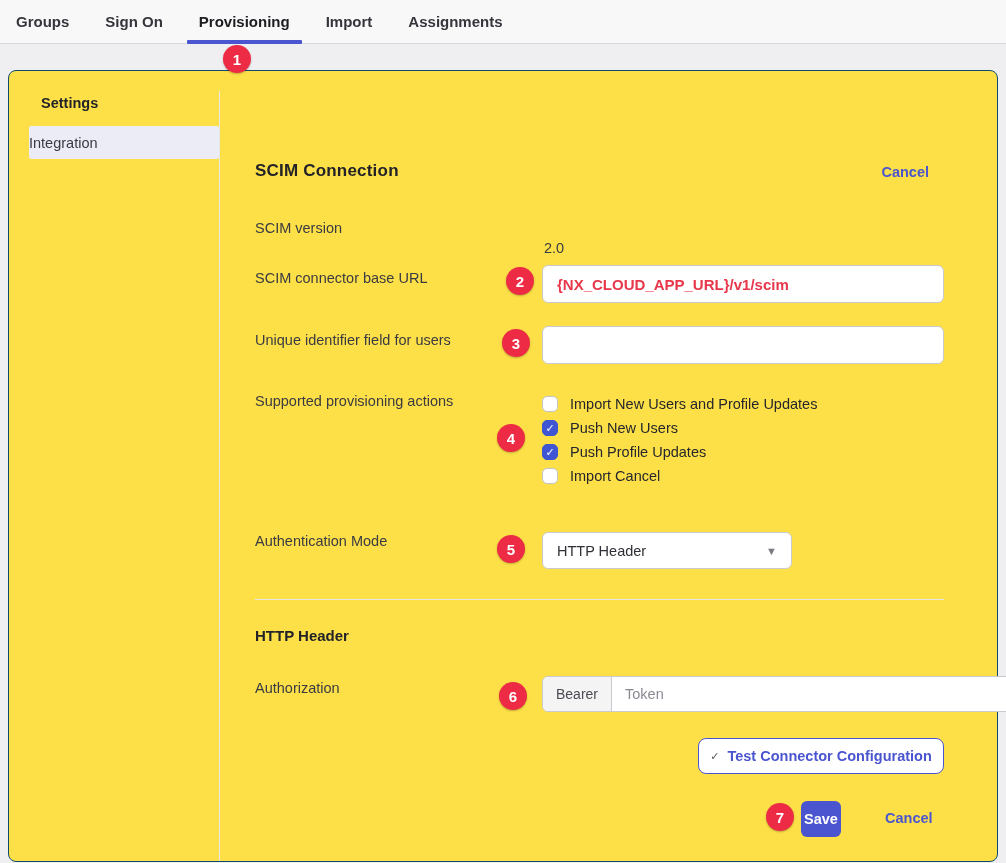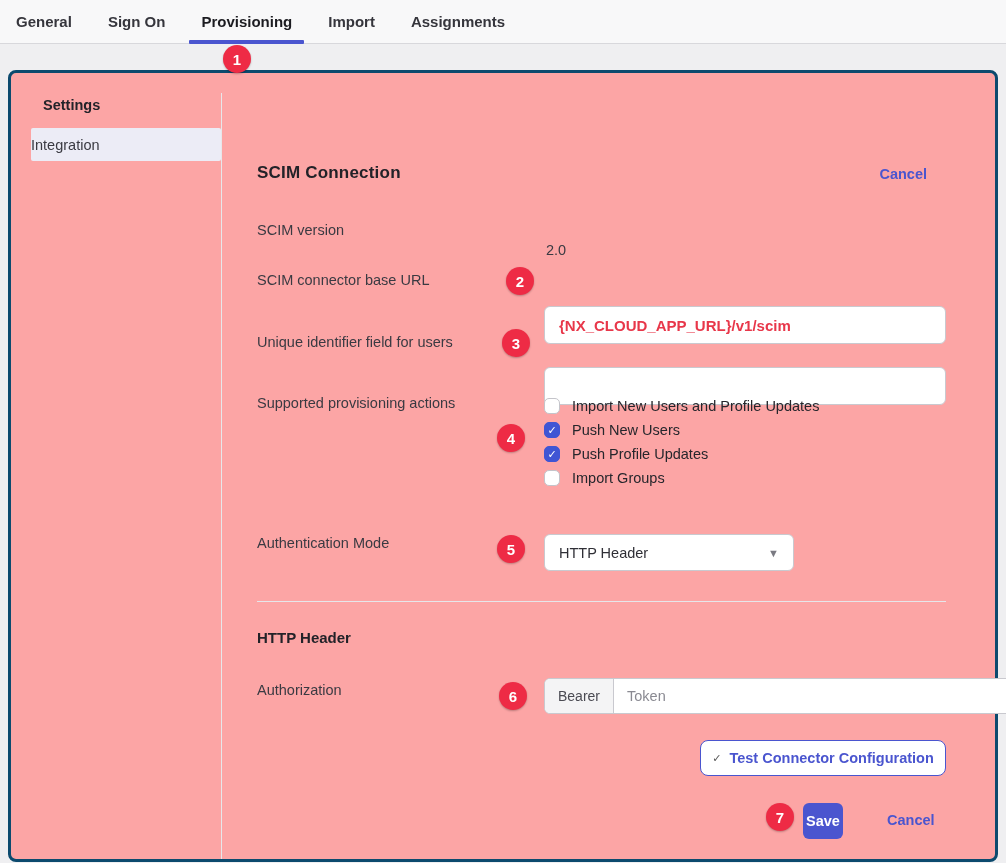--- a/index.html
+++ b/index.html
@@ -29,22 +29,22 @@
   .tab.active { color: #1c1c21; font-weight: 700; }
   .tab.active::after {
     content: "";
     position: absolute; left: -12px; right: -12px; bottom: -1px;
     height: 4px; background: #4a55cf; border-radius: 1px;
   }
 
   
   .card {
     position: absolute; left: 8px; top: 70px; width: 990px; height: 792px;
-    background: #fca5a5;
-    border: 3px solid #0c4a6e;
+    background: #fde047;
+    border: 1px solid #0c4a6e;
     border-radius: 8px;
   }
   .v-divider {
     position: absolute; left: 210px; top: 20px; bottom: 0;
     width: 1px; background: #e7e7ea;
   }
 
   
   .side-heading {
     position: absolute; left: 32px; top: 24px;
@@ -72,21 +72,21 @@
   .lbl-actions       { top: 322px; }
   .lbl-authmode      { top: 462px; text-align: center; }
   .lbl-authorization { top: 609px; }
 
   .static-value { position: absolute; left: 535px; top: 149px; font-size: 14.5px; color: #3a3a42; margin-top: 20px; }
 
   .text-input {
     position: absolute; left: 533px; width: 402px; height: 38px;
     border: 1px solid #c9c9cf; border-radius: 6px; background: #fff;
     padding: 12px 14px; font-size: 15px; outline: none;
-    font-family: "Liberation Sans", sans-serif; color: #2b2b31; margin-top: 39px;
+    font-family: "Liberation Sans", sans-serif; color: #2b2b31;
   }
   .input-baseurl { top: 194px; color: #e8374a; font-weight: 700; }
   .input-uniqueid { top: 255px; }
 
   .checkbox-list { position: absolute; left: 533px; top: 321px; }
   .checkbox-row { display: flex; align-items: center; height: 24px; cursor: pointer; }
   .checkbox {
     width: 16px; height: 16px; border-radius: 5px;
     border: 1.5px solid #c4c4ca; background: #fff;
     display: flex; align-items: center; justify-content: center;
@@ -158,21 +158,21 @@
   .b3 { left: 502px; top: 329px; }
   .b4 { left: 497px; top: 424px; }
   .b5 { left: 497px; top: 535px; }
   .b6 { left: 499px; top: 682px; }
   .b7 { left: 766px; top: 803px; }
 </style>
 </head>
 <body>
 
 <div class="tabbar">
-  <div class="tab">General</div>
+  <div class="tab">Groups</div>
   <div class="tab">Sign On</div>
   <div class="tab active">Provisioning</div>
   <div class="tab">Import</div>
   <div class="tab">Assignments</div>
 </div>
 
 <div class="card">
   <div class="v-divider"></div>
 
   <div class="side-heading">Settings</div>
@@ -205,21 +205,21 @@
       <span class="checkbox-label">Push New Users</span>
     </div>
     <div class="checkbox-row">
       <span class="checkbox checked">
           <span class="check-icon">✓</span>
         </span>
       <span class="checkbox-label">Push Profile Updates</span>
     </div>
     <div class="checkbox-row">
       <span class="checkbox"></span>
-      <span class="checkbox-label">Import Groups</span>
+      <span class="checkbox-label">Import Cancel</span>
     </div>
   </div>
 
   <div class="form-label lbl-authmode">Authentication Mode</div>
   <div class="select">
     <span>HTTP Header</span>
     <span class="caret">▼</span>
   </div>
 
   <div class="h-divider"></div>

